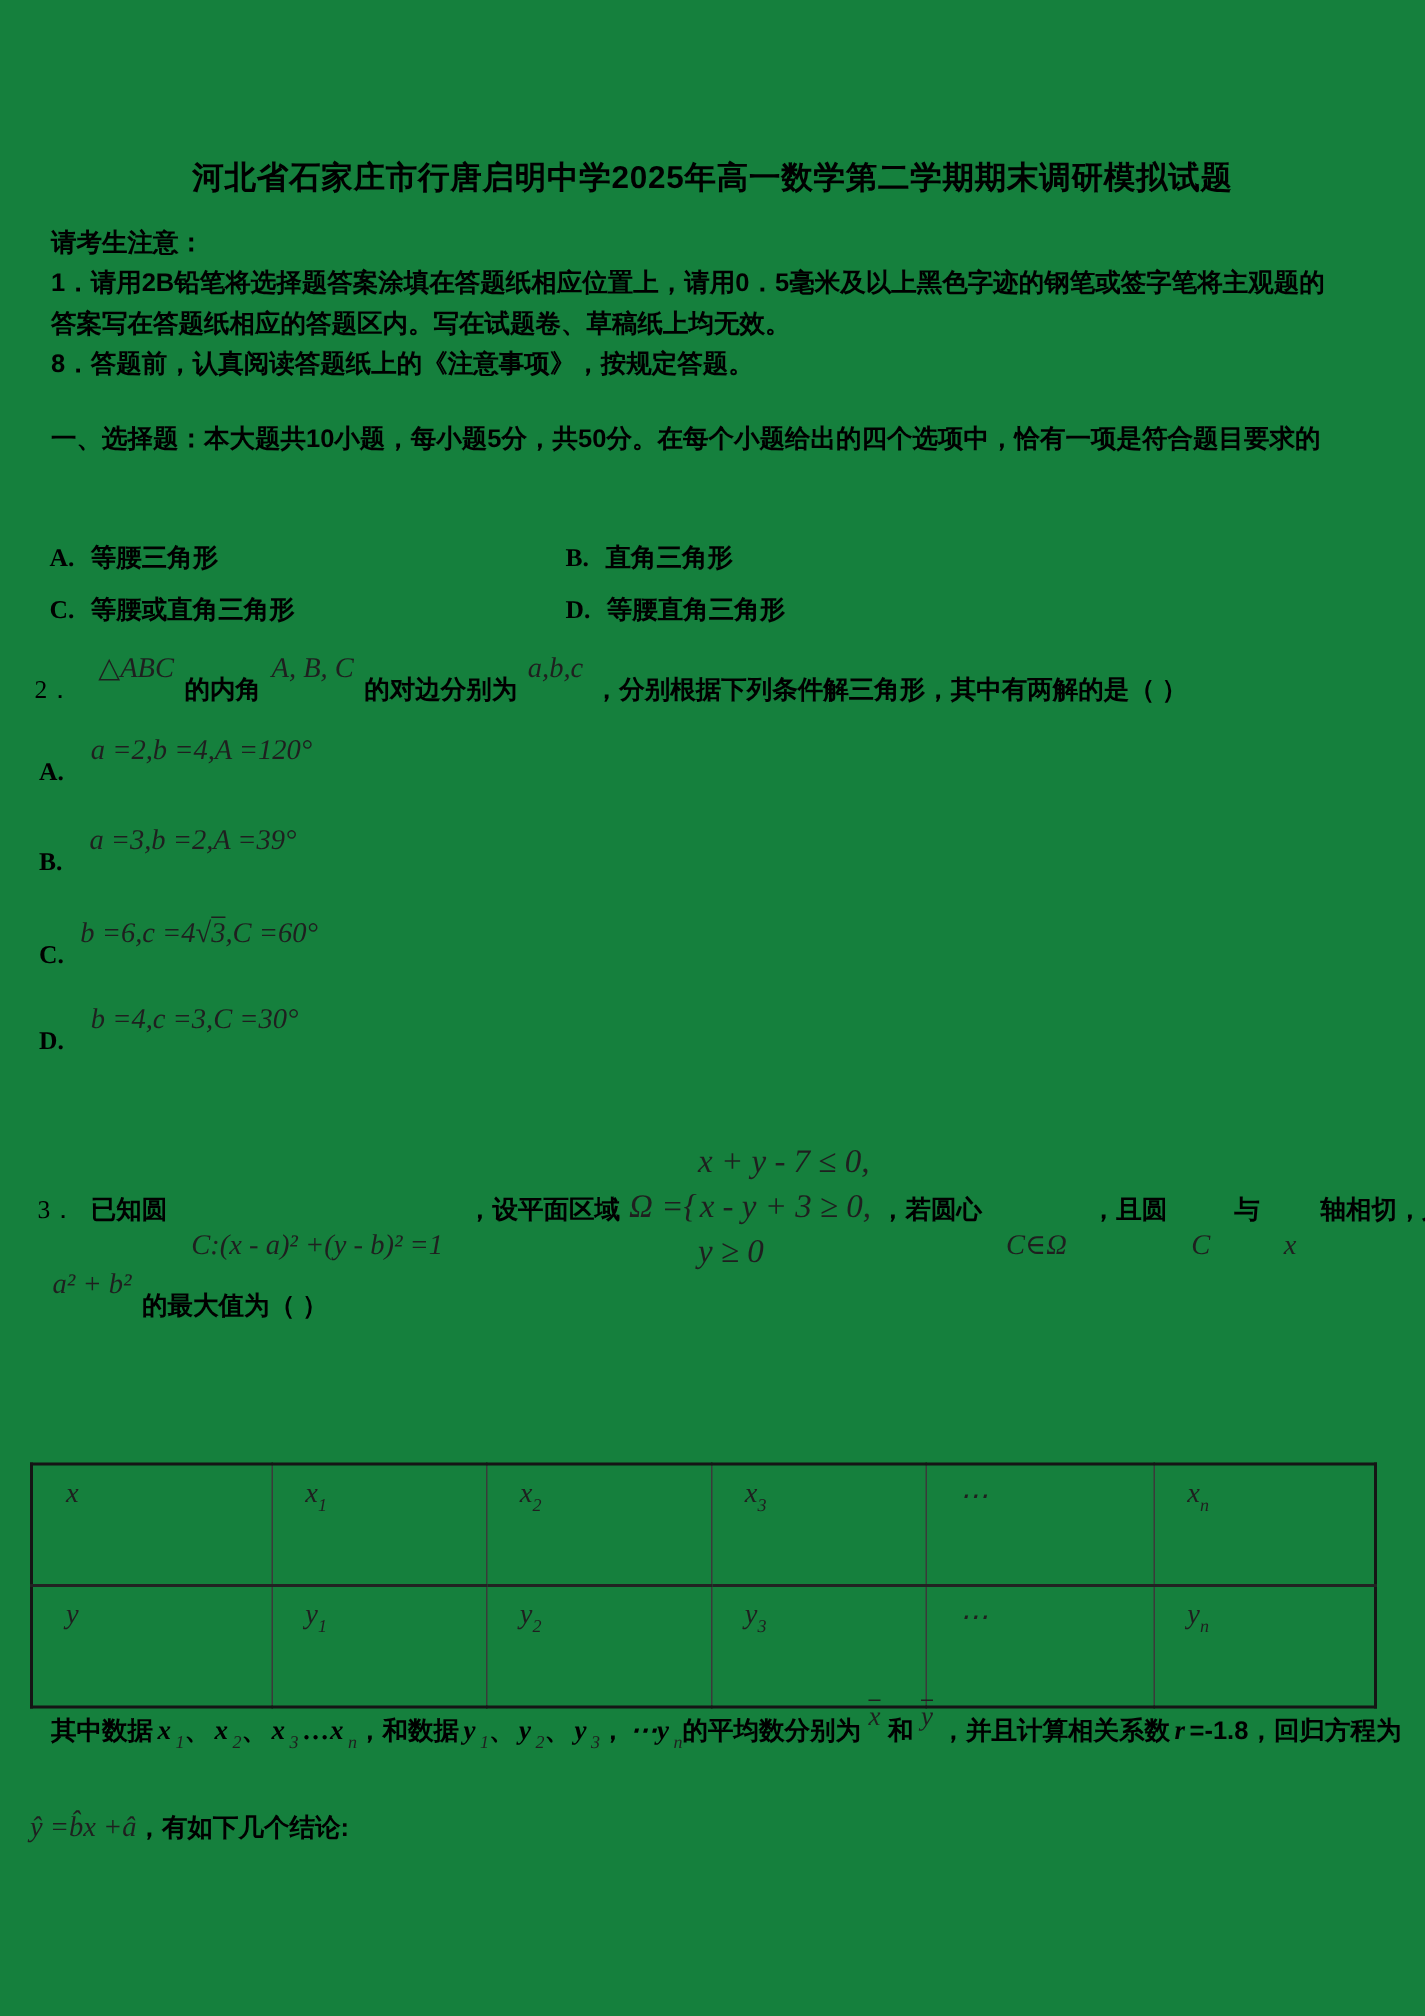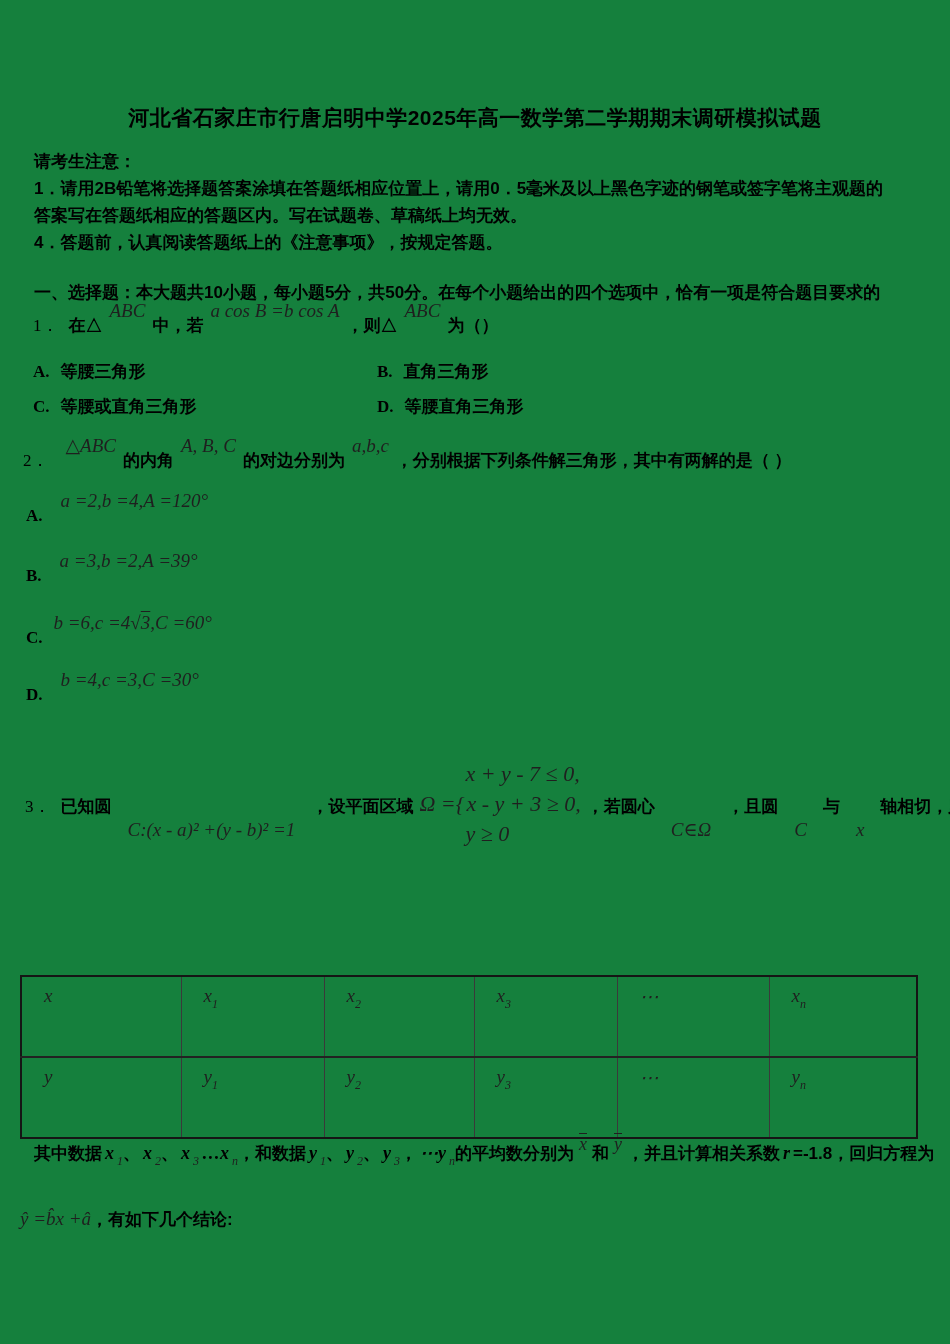--- a/index.html
+++ b/index.html
@@ -59,41 +59,41 @@
 </head>
 <body>
 
 <div class="page">
 
   <div class="title">河北省石家庄市行唐启明中学2025年高一数学第二学期期末调研模拟试题</div>
 
   <div class="line cn-text" style="left:34px;top:149px">请考生注意：</div>
   <div class="line cn-text" style="left:34px;top:176px">1．请用2B铅笔将选择题答案涂填在答题纸相应位置上，请用0．5毫米及以上黑色字迹的钢笔或签字笔将主观题的</div>
   <div class="line cn-text" style="left:34px;top:203px">答案写在答题纸相应的答题区内。写在试题卷、草稿纸上均无效。</div>
-  <div class="line cn-text" style="left:34px;top:230px">4．答题前，认真阅读答题纸上的《注意事项》，按规定答题。</div>
+  <div class="line cn-text" style="left:34px;top:230px">8．答题前，认真阅读答题纸上的《注意事项》，按规定答题。</div>
 
   <div class="line cn-text" style="left:34px;top:280px">一、选择题：本大题共10小题，每小题5分，共50分。在每个小题给出的四个选项中，恰有一项是符合题目要求的</div>
 
-  <div class="line" style="left:33px;top:312px"><span class="seg-num">1．</span><span class="seg-cn">在△</span><span class="seg-up">ABC</span><span class="seg-cn">中，若</span><span class="seg-up">a cos B =b cos A</span><span class="seg-cn">，则△</span><span class="seg-up">ABC</span><span class="seg-cn">为（）</span></div>
   <div class="line" style="left:33px;top:359px">
     <span class="optcol"><span class="seg-letter">A.</span><span class="seg-cnb">等腰三角形</span></span><span><span class="seg-letter">B.</span><span class="seg-cnb">直角三角形</span></span>
   </div>
   <div class="line" style="left:33px;top:394px">
     <span class="optcol"><span class="seg-letter">C.</span><span class="seg-cnb">等腰或直角三角形</span></span><span><span class="seg-letter">D.</span><span class="seg-cnb">等腰直角三角形</span></span>
   </div>
 
   <div class="line" style="left:23px;top:447px"><span class="seg-num">2．</span><span class="seg-up">△ABC</span><span class="seg-cn">的内角</span><span class="seg-up">A, B, C</span><span class="seg-cn">的对边分别为</span><span class="seg-up">a,b,c</span><span class="seg-cn">，分别根据下列条件解三角形，其中有两解的是（ ）</span></div>
   <div class="line" style="left:26px;top:502px"><span class="seg-letter">A.</span><span class="seg-up">a =2,b =4,A =120°</span></div>
   <div class="line" style="left:26px;top:562px"><span class="seg-letter">B.</span><span class="seg-up">a =3,b =2,A =39°</span></div>
   <div class="line" style="left:26px;top:624px"><span class="seg-letter">C.</span><span class="seg-upx">b =6,c =4√</span><span class="seg-upol">3</span><span class="seg-upx">,C =60°</span></div>
   <div class="line" style="left:26px;top:681px"><span class="seg-letter">D.</span><span class="seg-up">b =4,c =3,C =30°</span></div>
 
   <div class="line" style="left:25px;top:763px">
     <span><span class="seg-num">3．</span><span class="seg-cn">已知圆</span><span class="seg-down">C:(x - a)² +(y - b)² =1</span><span class="seg-cn">，设平面区域</span></span><span class="sys"><span class="sys-row sys-ind">x + y - 7 ≤ 0,</span><span class="sys-row"><span class="sys-pre">Ω ={</span><span>x - y + 3 ≥ 0,</span></span><span class="sys-row sys-ind">y ≥ 0</span></span><span><span class="seg-cn">，若圆心</span><span class="seg-down">C∈Ω</span><span class="seg-cn">，且圆</span><span class="seg-down">C</span><span class="seg-cn">与</span><span class="seg-down">x</span><span class="seg-cn">轴相切，则</span></span>
   </div>
+  <div class="line" style="left:28px;top:858px"><span class="seg-up">a² + b²</span><span class="seg-cn">的最大值为（ ）</span></div>
 
 
   <table class="dtable">
     <colgroup>
       <col style="width:160px">
         <col style="width:143px">
         <col style="width:150px">
       <col style="width:143px">
         <col style="width:152px">
         <col style="width:148px">

